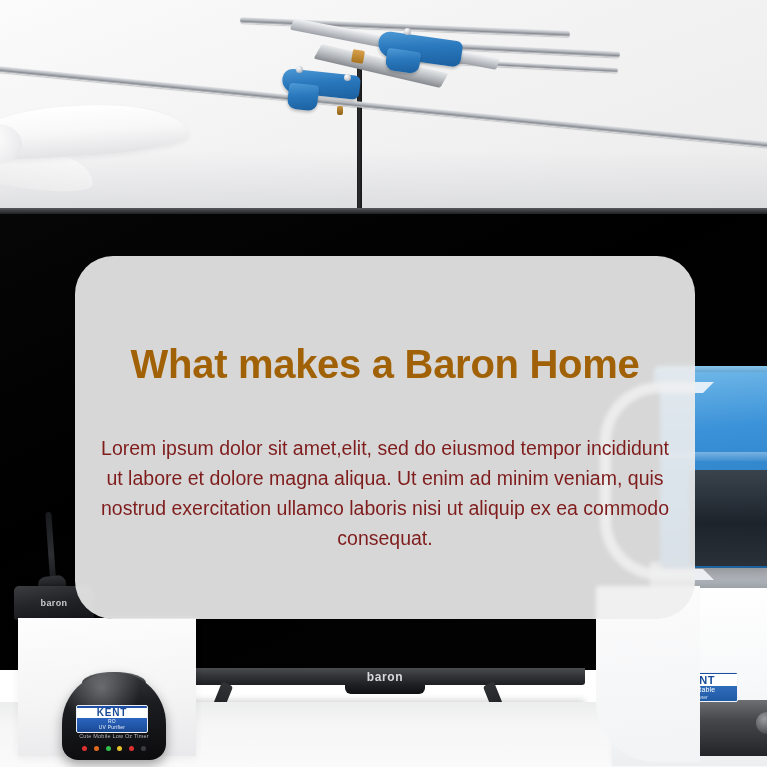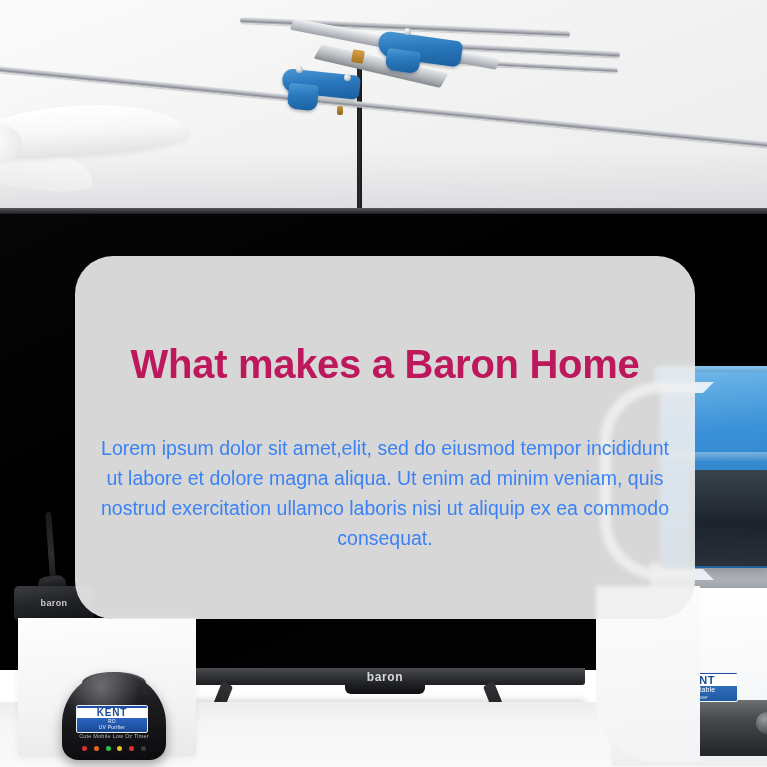--- a/index.html
+++ b/index.html
@@ -364,17 +364,17 @@
       <span class="led" style="background:#2fbf4a"></span>
       <span class="led" style="background:#e8c22a"></span>
       <span class="led" style="background:#e03030"></span>
       <span class="led" style="background:#3a3c40"></span>
     </div>
 
     <div class="pedestal-mid"></div>
   </div>
 
   <div class="card" style="background: rgba(238, 238, 238, 0.9);">
-    <h1 class="card-heading" style="color: #be185d;">What makes a Baron Home</h1>
-    <p class="card-body" style="color: #3b82f6; text-align: center;">Lorem ipsum dolor sit amet,elit, sed do eiusmod tempor incididunt ut labore et dolore magna aliqua. Ut enim ad minim veniam, quis nostrud exercitation ullamco laboris nisi ut aliquip ex ea commodo consequat.</p>
+    <h1 class="card-heading" style="color: #a16207;">What makes a Baron Home</h1>
+    <p class="card-body" style="color: #7f1d1d; text-align: center;">Lorem ipsum dolor sit amet,elit, sed do eiusmod tempor incididunt ut labore et dolore magna aliqua. Ut enim ad minim veniam, quis nostrud exercitation ullamco laboris nisi ut aliquip ex ea commodo consequat.</p>
   </div>
 
 </div>
 
 </body></html>

